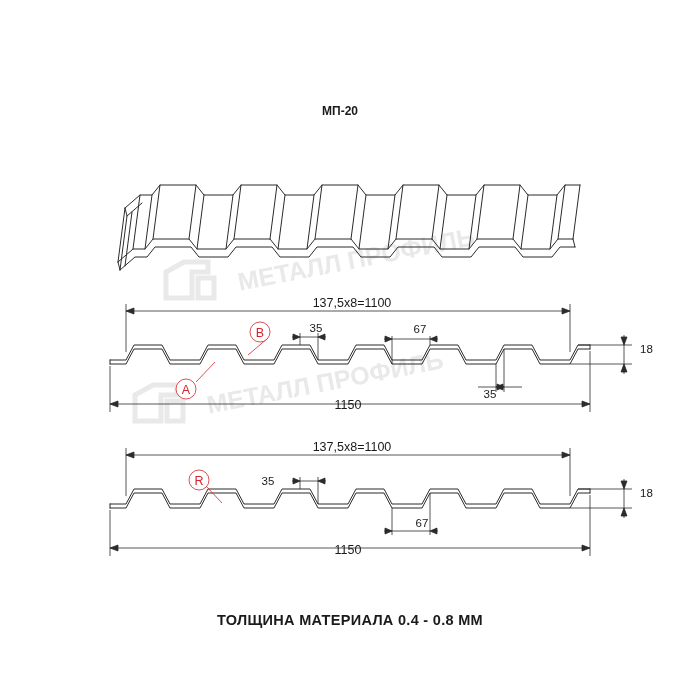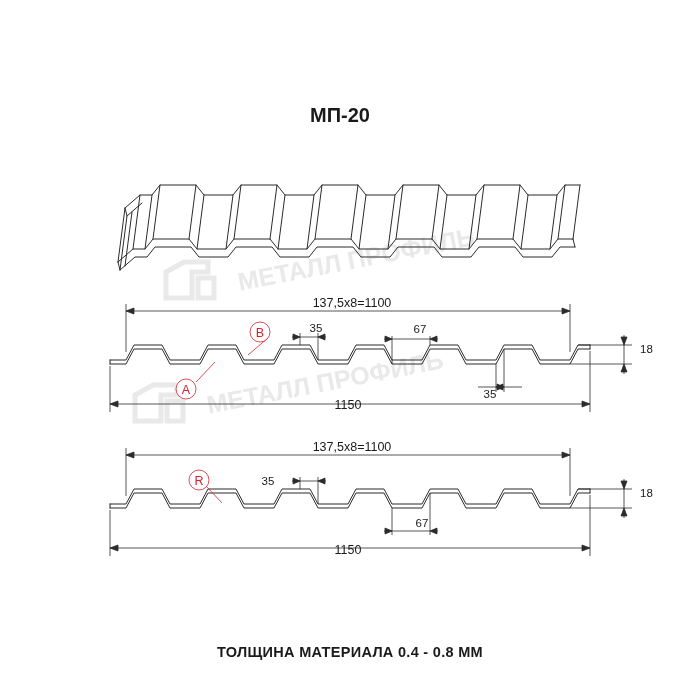--- a/index.html
+++ b/index.html
@@ -29,27 +29,27 @@
     font-weight: bold;
     letter-spacing: 0.5px;
     color: #1a1a1a;
   }
   .subtitle {
     position: absolute;
     top: 104px;
     left: 0;
     width: 680px;
     text-align: center;
-    font-size: 20px;
+    font-size: 12px;
     font-weight: bold;
     color: #1a1a1a;
   }
   .footer {
     position: absolute;
-    top: 644px;
+    top: 612px;
     left: 0;
     width: 700px;
     text-align: center;
     font-size: 14.5px;
     font-weight: bold;
     letter-spacing: 0.3px;
     color: #1a1a1a;
   }
   .svg-layer {
     position: absolute;

